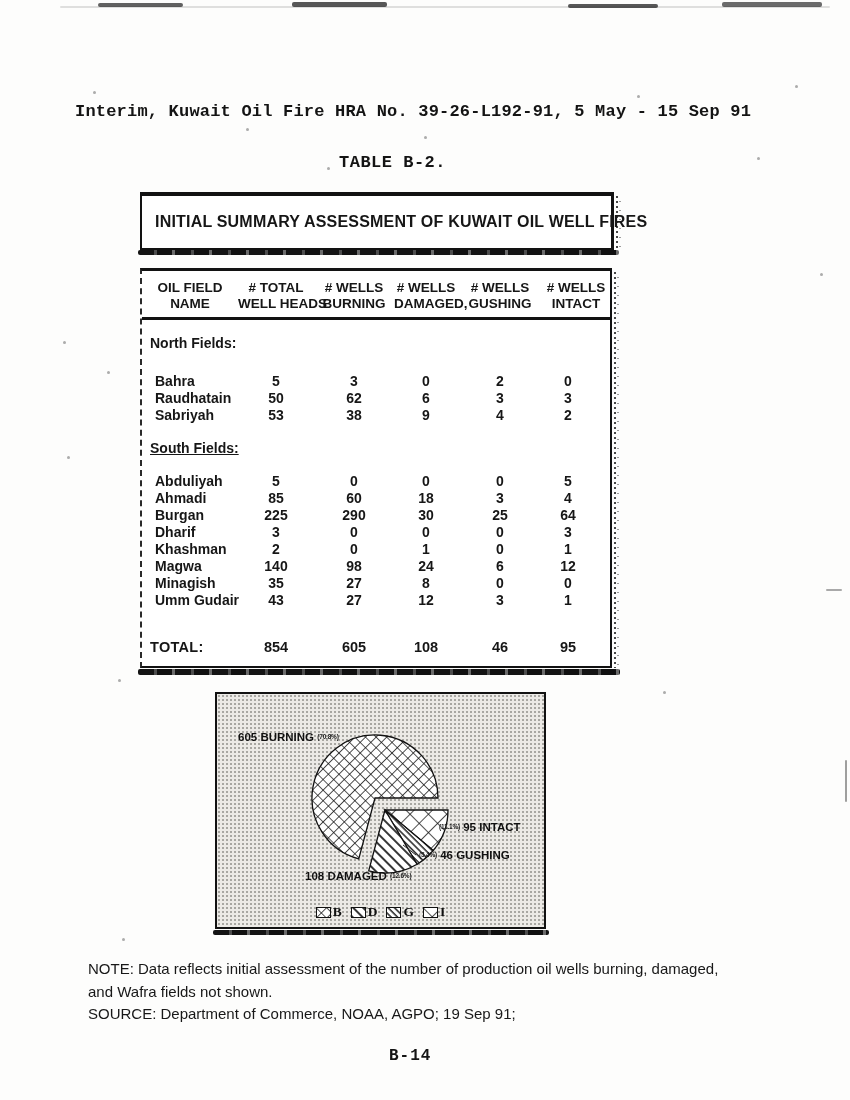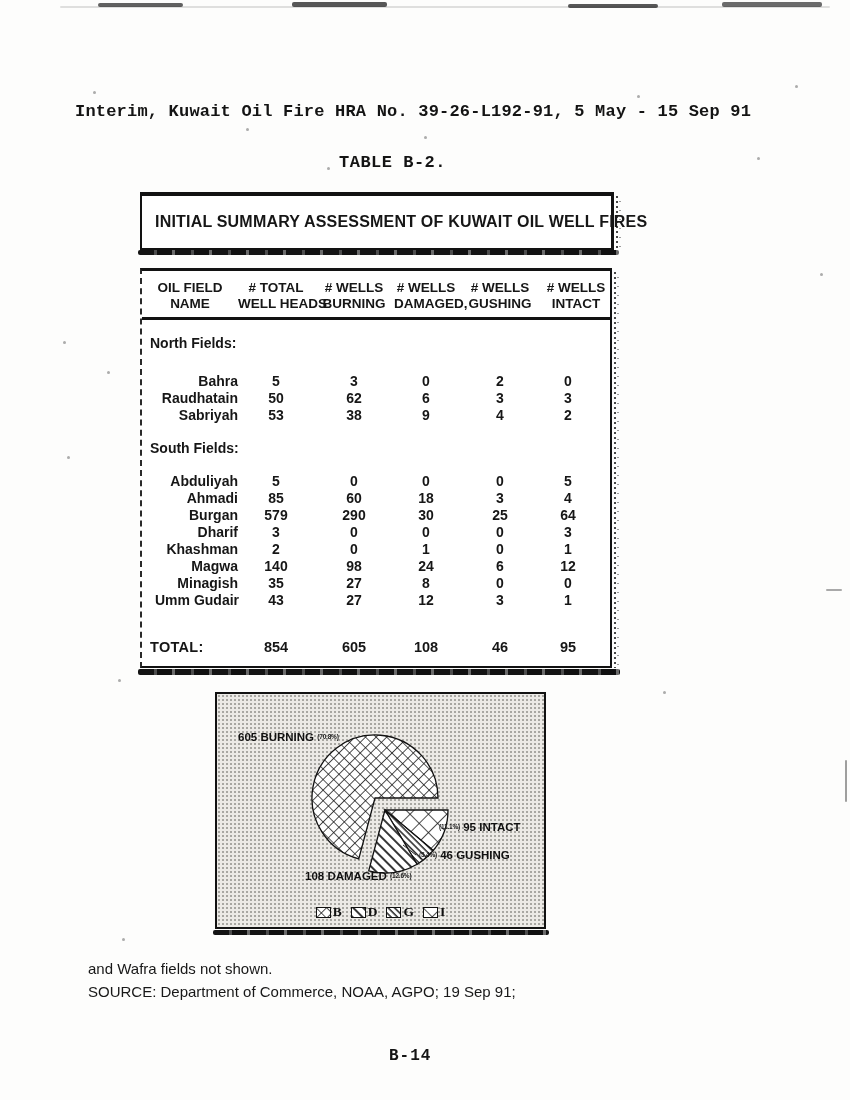--- a/index.html
+++ b/index.html
@@ -46,25 +46,25 @@
     background:#fff;border:2px solid #121212;border-top-width:3px;
     border-left:2px dashed #2a2a2a;
     box-sizing:border-box;font-weight:700;
   }
   .tgrid{display:grid;grid-template-columns:96px 76px 80px 64px 84px 68px;}
   .thead{padding-top:9px;}
   .thead .hc{text-align:center;font-size:13.5px;line-height:16px;}
   .thead .hc span{display:block;white-space:nowrap;}
   .thead-rule{height:3px;background:#121212;margin-top:5px;}
   .sect-label{font-size:14px;padding-left:8px;margin-top:15px;height:17px;line-height:17px;}
-  .sect-label.south{margin-top:16px;}
+  .sect-label.south{margin-top:16px;text-decoration:underline;}
   .rows{margin-top:21px;}
   .rows.south-rows{margin-top:16px;}
   .trow{height:17px;line-height:17px;font-size:14px;}
-  .trow .cname{padding-left:13px;white-space:nowrap;text-align:right;}
+  .trow .cname{padding-left:13px;white-space:nowrap;}
   .cnum{text-align:center;}
   .tgrid > .cnum:last-child{padding-right:16px;}
   .total-row{margin-top:29px;font-size:14.5px;height:18px;line-height:18px;}
   .total-row .cname{padding-left:8px;letter-spacing:.3px;}
   
   .pie-panel{
     position:absolute;left:215px;top:692px;width:331px;height:237px;
     border:2px solid #121212;box-sizing:border-box;
     background-color:#eceae6;
     background-image:radial-gradient(circle, #a8a7a2 0.9px, transparent 1px);
@@ -191,21 +191,21 @@
     <div class="trow tgrid">
       <span class="cname">Ahmadi</span>
         <span class="cnum">85</span>
         <span class="cnum">60</span>
         <span class="cnum">18</span>
         <span class="cnum">3</span>
         <span class="cnum">4</span>
     </div>
     <div class="trow tgrid">
       <span class="cname">Burgan</span>
-        <span class="cnum">579</span>
+        <span class="cnum">225</span>
         <span class="cnum">290</span>
         <span class="cnum">30</span>
         <span class="cnum">25</span>
         <span class="cnum">64</span>
     </div>
     <div class="trow tgrid">
       <span class="cname">Dharif</span>
         <span class="cnum">3</span>
         <span class="cnum">0</span>
         <span class="cnum">0</span>
@@ -323,17 +323,18 @@
       <svg width="15" height="11">
           <rect x="0.5" y="0.5" width="14" height="10" fill="url(#pat-intact)" stroke="#111"></rect>
         </svg>
       <span class="leg-letter">I</span>
     </span>
   </div>
 </div>
 <div class="smear" style="left:213px;top:930px;width:336px"></div>
 
 <div class="note-block">
+  <div class="note-line">NOTE:  Data reflects initial assessment of the number of production oil wells burning, damaged,</div>
   <div class="note-line">and Wafra fields not shown.</div>
   <div class="note-line">SOURCE:  Department of Commerce, NOAA, AGPO;  19 Sep 91;</div>
 </div>
 
 <div class="tw page-number">B-14</div>
 
 </body></html>

